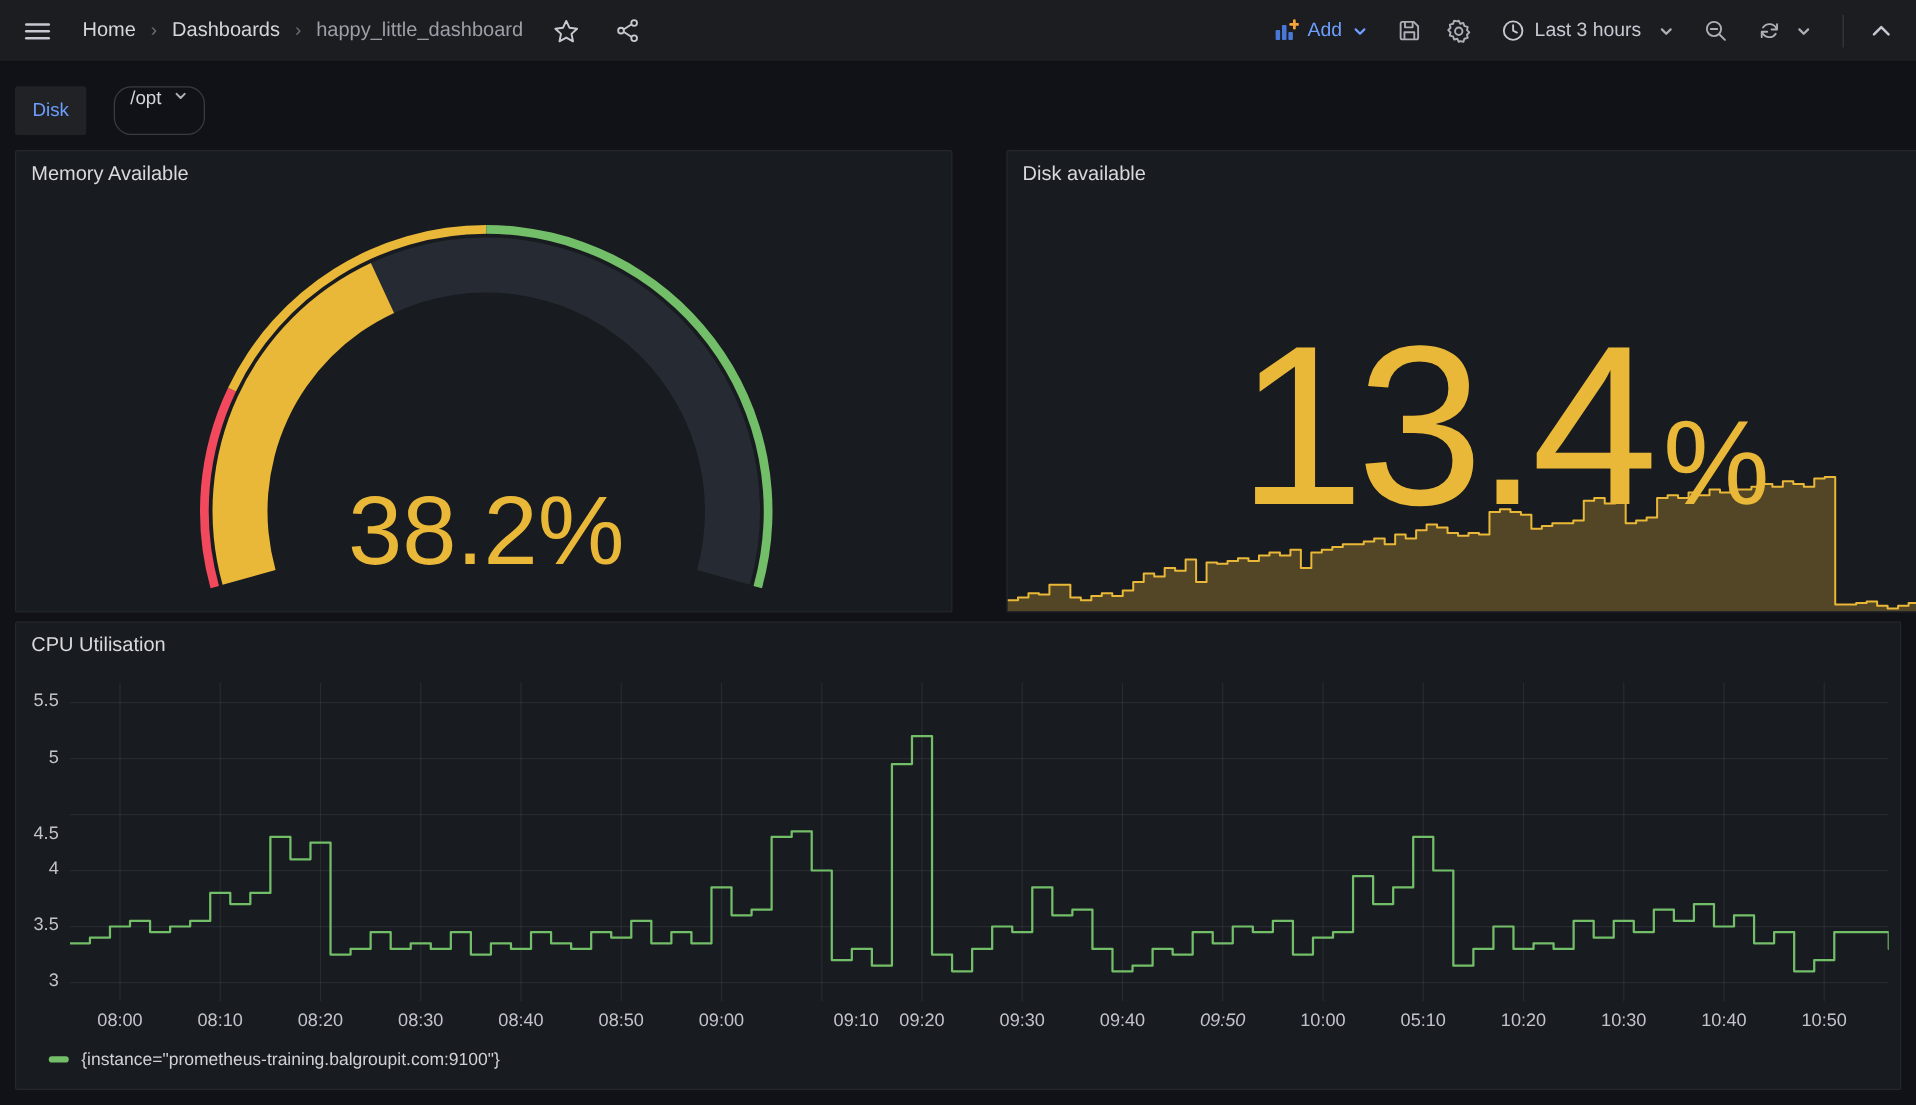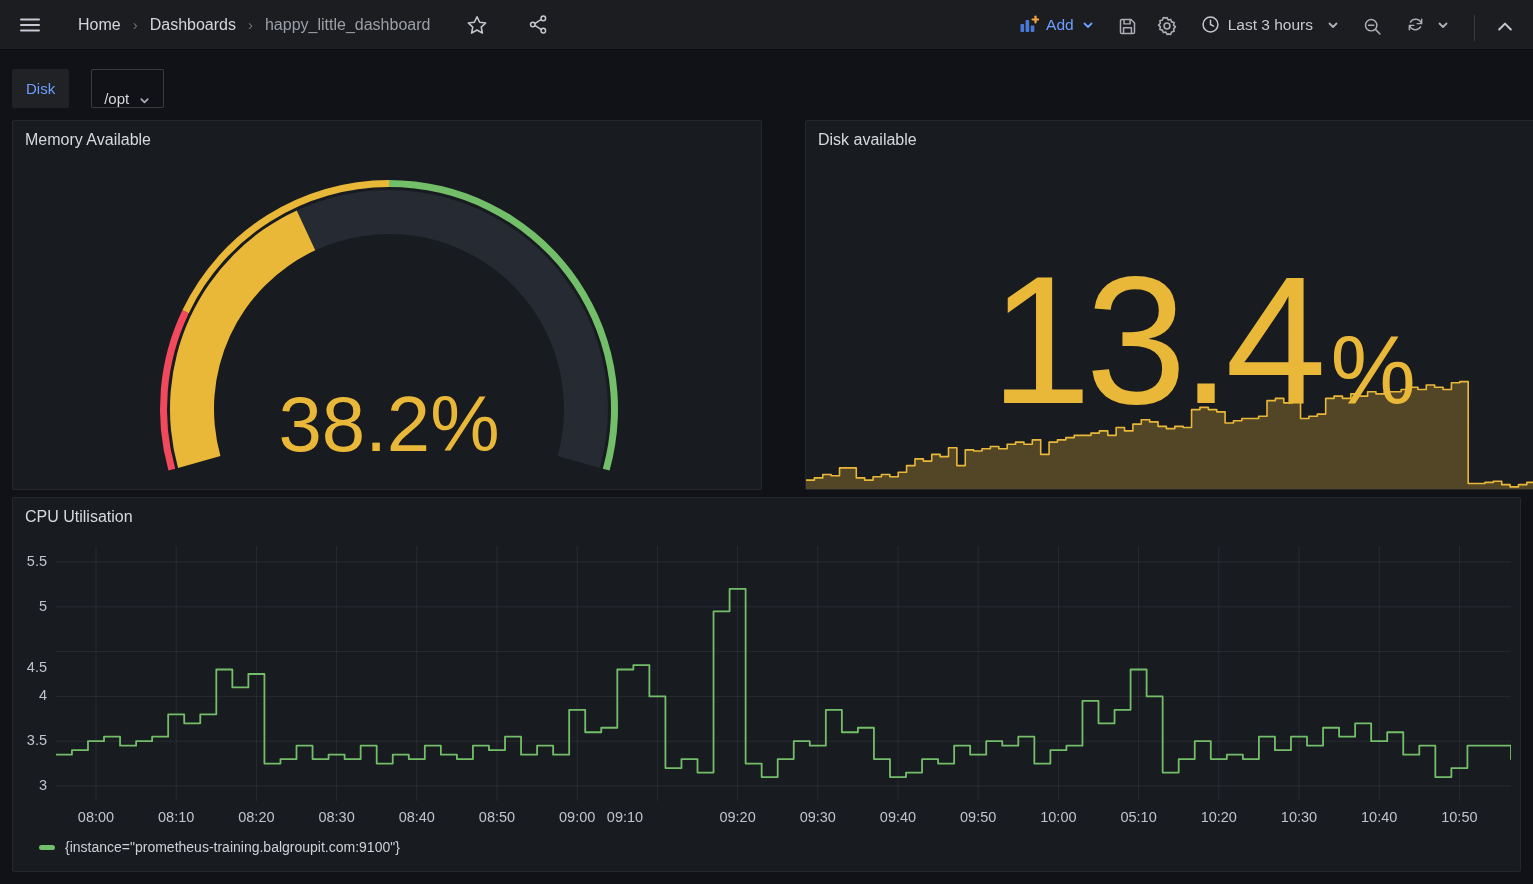--- a/index.html
+++ b/index.html
@@ -3,41 +3,41 @@
 <meta charset="utf-8">
 <style>
   * { margin:0; padding:0; box-sizing:border-box; }
   html,body { width:1533px; height:884px; background:#111217; overflow:hidden;
     font-family:"Liberation Sans","DejaVu Sans",sans-serif; -webkit-font-smoothing:antialiased; }
 
   
   .navbar { position:absolute; left:0; top:0; width:1533px; height:50px;
     background:#1b1d21; border-bottom:1px solid #0b0c0e;
     display:flex; align-items:center; padding:0 14px; }
-  .nav-left { display:flex; align-items:center; gap:32px; }
+  .nav-left { display:flex; align-items:center; gap:20px; }
   .icon-btn { background:none; border:none; cursor:pointer; display:flex; align-items:center;
     justify-content:center; padding:4px; color:#adaeb7; }
   .breadcrumb { display:flex; align-items:center; gap:12px; font-size:16px; }
   .crumb { color:#d5d6dc; text-decoration:none; }
   .crumb.current { color:#9d9fa8; }
   .crumb-sep { color:#6e7079; font-size:15px; }
-  .nav-right { margin-left:auto; display:flex; align-items:flex-end; gap:10px; }
+  .nav-right { margin-left:auto; display:flex; align-items:center; gap:10px; }
   .nav-group { display:flex; align-items:center; gap:7px; background:none; border:none;
     cursor:pointer; padding:6px 8px; }
   .add-label { color:#6e9fff; font-size:15.5px; font-weight:500; }
   .time-label { color:#c7c8d1; font-size:15.5px; }
   .nav-divider { width:1px; height:26px; background:rgba(204,204,220,0.16); margin:0 6px; }
   svg.ic { display:block; }
 
   
   .submenu { position:absolute; left:12px; top:69px; display:flex; gap:22px; }
   .var-label { height:39px; padding:0 14px; display:flex; align-items:center;
     background:#202226; border-radius:2px; color:#6e9fff; font-size:15px; font-weight:500; }
-  .var-value { height:39px; padding:0 12px; display:flex; align-items:flex-end; gap:9px;
-    background:#111217; border:1px solid rgba(204,204,220,0.22); border-radius:2px;
+  .var-value { height:39px; padding:0 12px; display:flex; align-items:flex-start; gap:9px;
+    background:#111217; border:1px solid rgba(204,204,220,0.22); border-radius:14px;
     color:#d5d6dc; font-size:15px; cursor:pointer; }
 
   
   .panel { position:absolute; background:#181b1f; border:1px solid rgba(204,204,220,0.07);
     border-radius:2px; }
   #panel-memory { left:12px; top:120px; width:750px; height:370px; }
   #panel-disk   { left:773px; top:120px; width:796px; height:370px;margin-left:32px; }
   #panel-cpu    { left:12px; top:497px; width:1509px; height:375px; }
   .panel-title { position:absolute; top:10px; left:12px; font-size:16px; font-weight:500;
     color:#d8d9dd; cursor:pointer; z-index:3; }
@@ -270,25 +270,25 @@
       </svg>
   </div>
   <div class="xlabels" id="cpu-xlabels">
       <span style="left: 51px;">08:00</span>
       <span style="left: 131.2px;">08:10</span>
       <span style="left: 211.4px;">08:20</span>
       <span style="left: 291.6px;">08:30</span>
       <span style="left: 371.8px;">08:40</span>
       <span style="left: 452px;">08:50</span>
       <span style="left: 532.2px;">09:00</span>
-      <span style="left: 580px;">09:10</span>
+      <span style="left: 640px;">09:10</span>
       <span style="left: 692.6px;">09:20</span>
       <span style="left: 772.8px;">09:30</span>
       <span style="left: 853px;">09:40</span>
-      <span style="left: 933.2px;">09:50</span>
+      <span style="left: 933.2px; font-style: italic;">09:50</span>
       <span style="left: 1013.4px;">10:00</span>
       <span style="left: 1093.6px;">05:10</span>
       <span style="left: 1173.8px;">10:20</span>
       <span style="left: 1254px;">10:30</span>
       <span style="left: 1334.2px;">10:40</span>
       <span style="left: 1414.4px;">10:50</span>
     </div>
   <div class="legend">
     <span class="legend-swatch" id="legend-swatch" style="background: rgb(115, 191, 105);"></span>
     <span class="legend-label">{instance="prometheus-training.balgroupit.com:9100"}</span>

